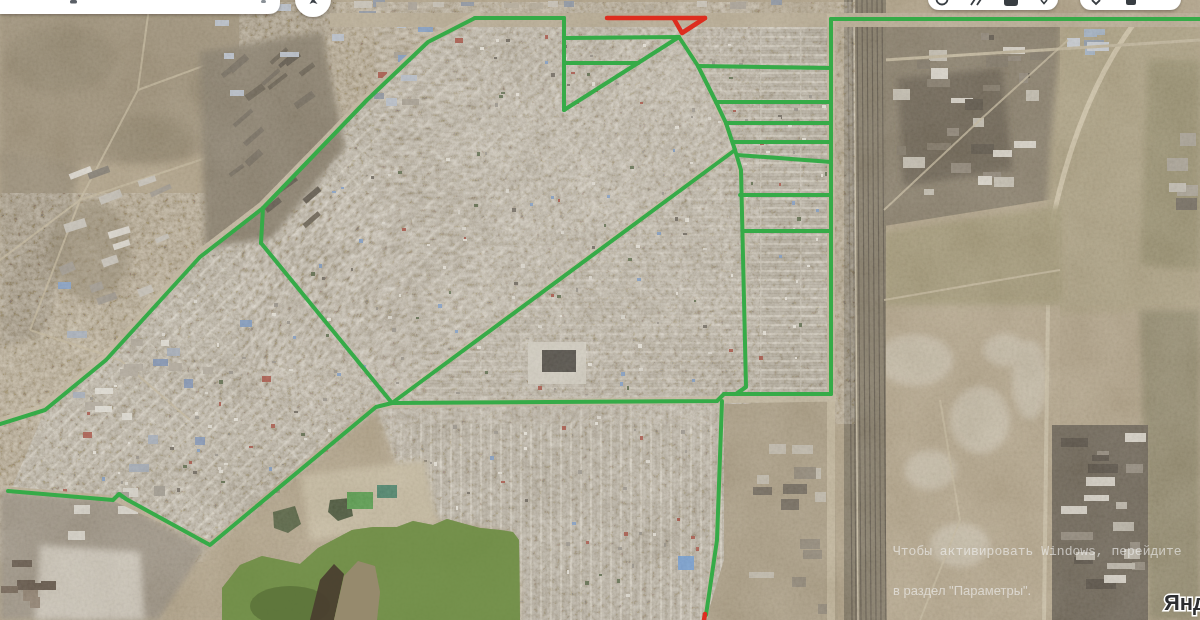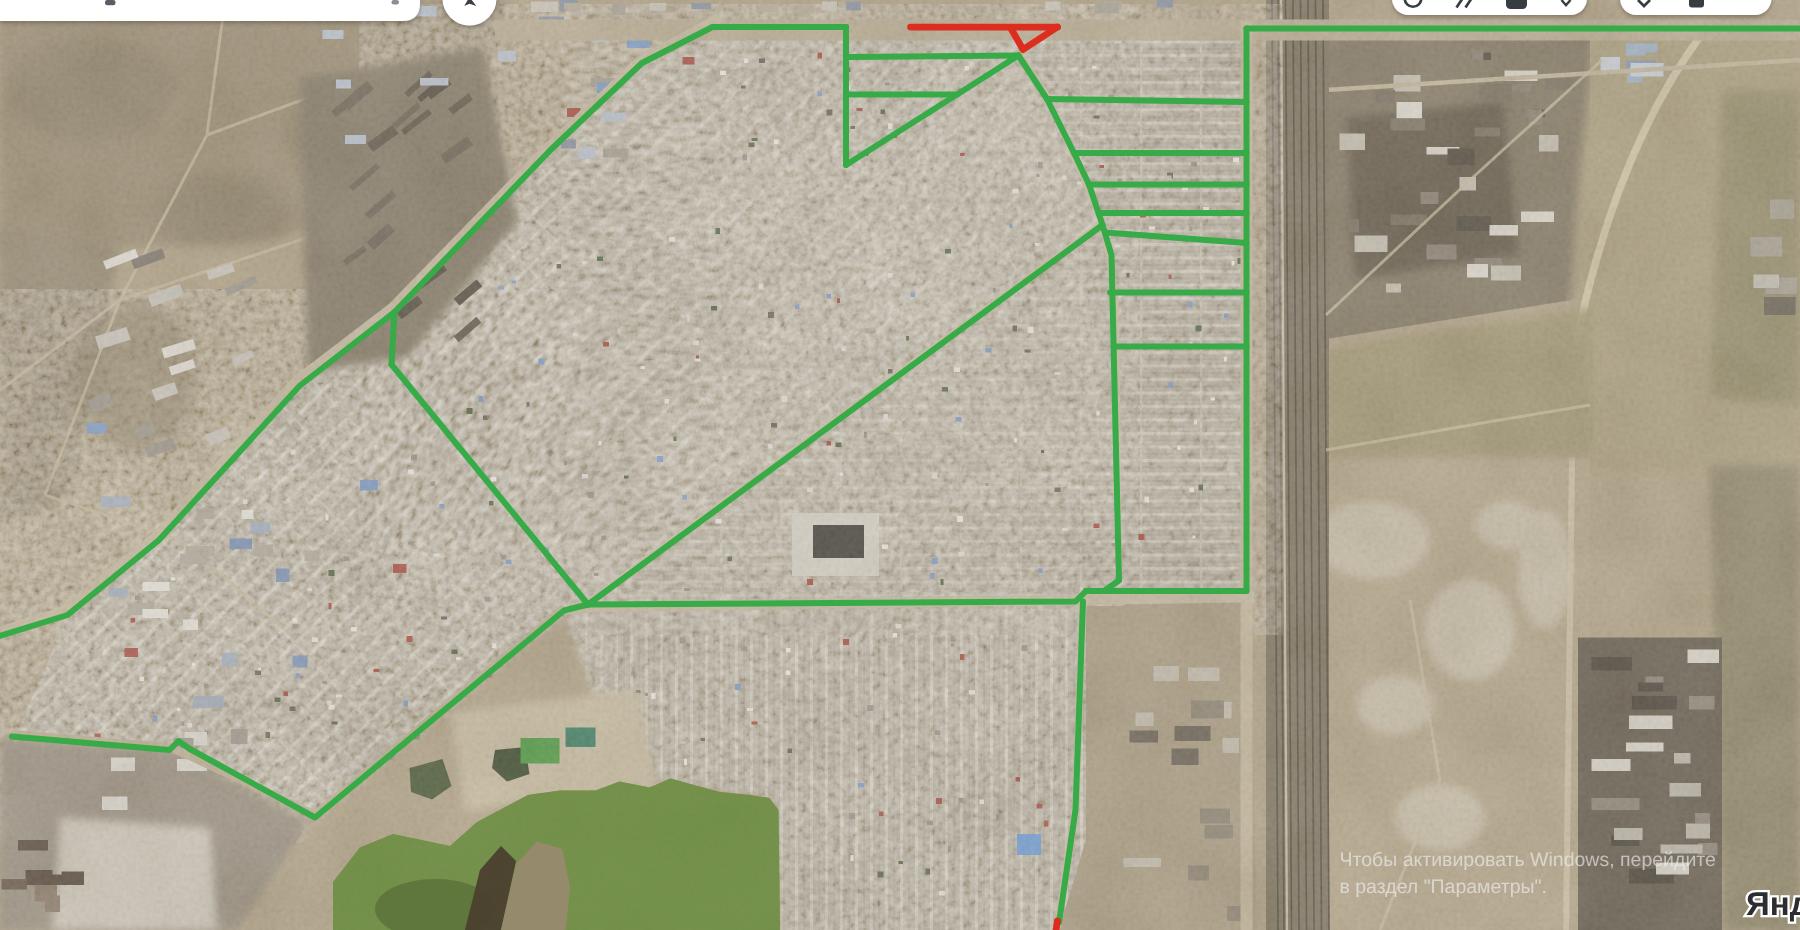--- a/index.html
+++ b/index.html
@@ -837,15 +837,15 @@
 
 <path d="M1092,0 L1096,4 L1100,0" stroke="#383d42" stroke-width="1.8" fill="none"></path>
 
 <rect x="1126" y="-5" width="10" height="10" rx="2" fill="#383d42"></rect>
 
 <text x="1164" y="610" font-family="Liberation Sans, sans-serif" font-size="22" font-weight="bold" fill="#2c2d30" stroke="#ffffff" stroke-width="3" paint-order="stroke">Яндекс</text>
 </g>
     </svg>
 
 
-<div class="wm" style="left:893px;top:565px;font-size:13px;">Чтобы активировать Windows, перейдите</div>
+<div class="wm" style="left:893px;top:544px;font-size:13px;font-family:Liberation Mono, monospace;">Чтобы активировать Windows, перейдите</div>
 
 <div class="wm" style="left:893px;top:583px;font-size:13px;">в раздел "Параметры".</div>
 </div>
 </body></html>

